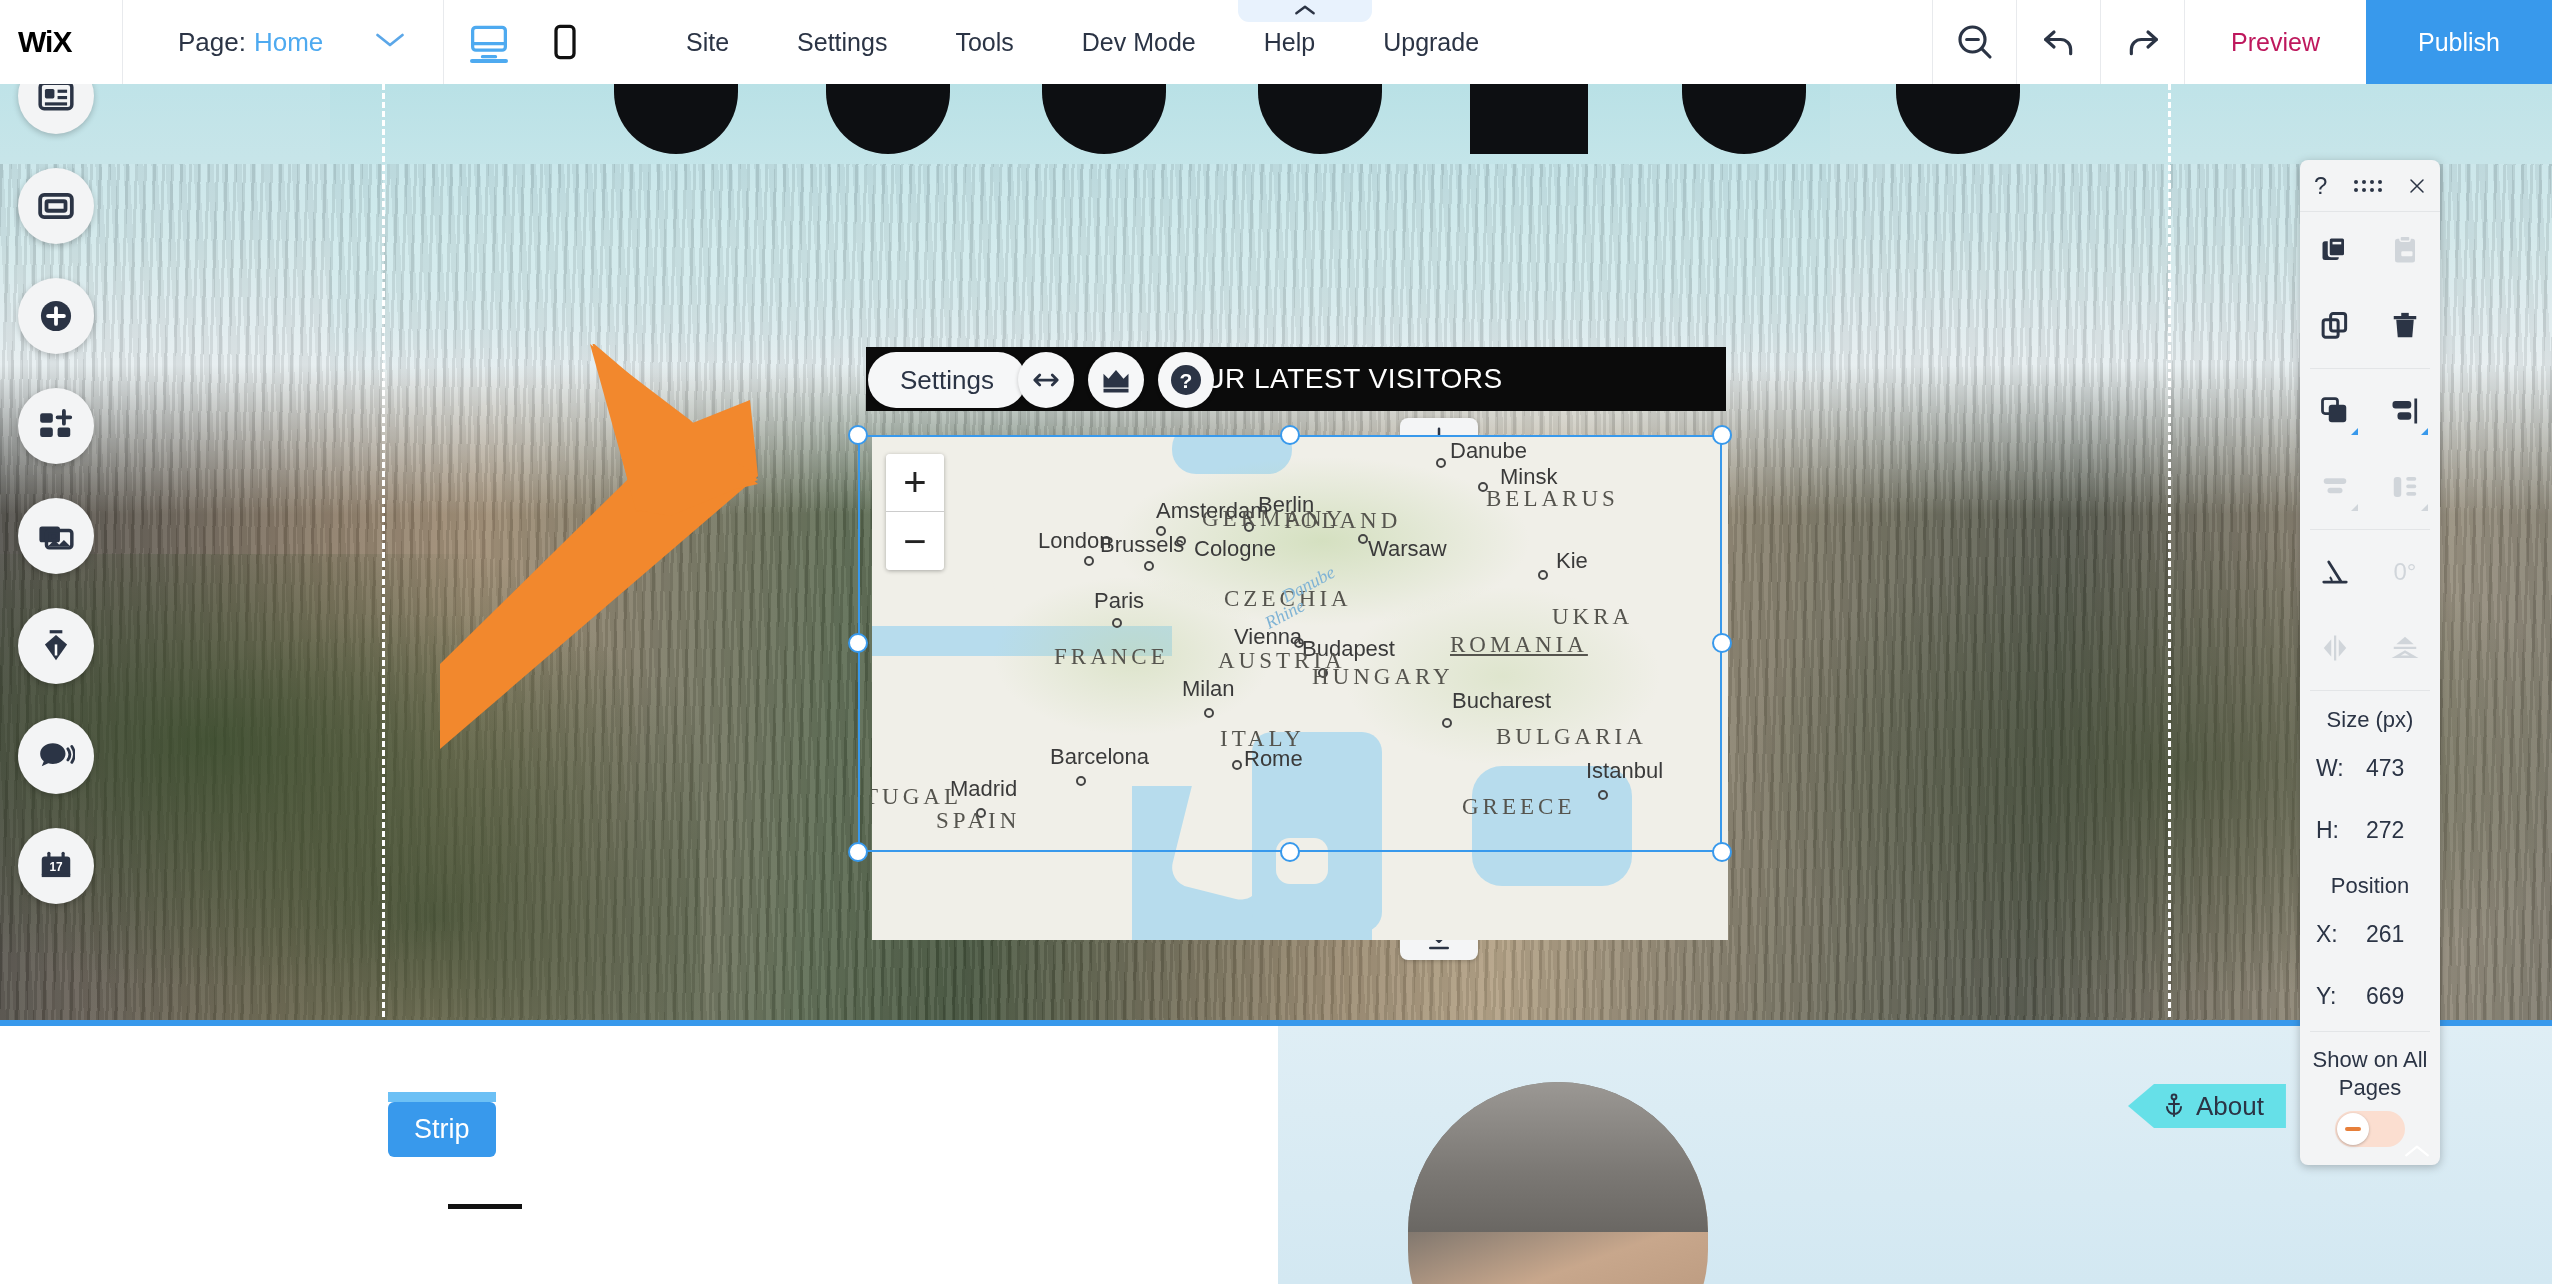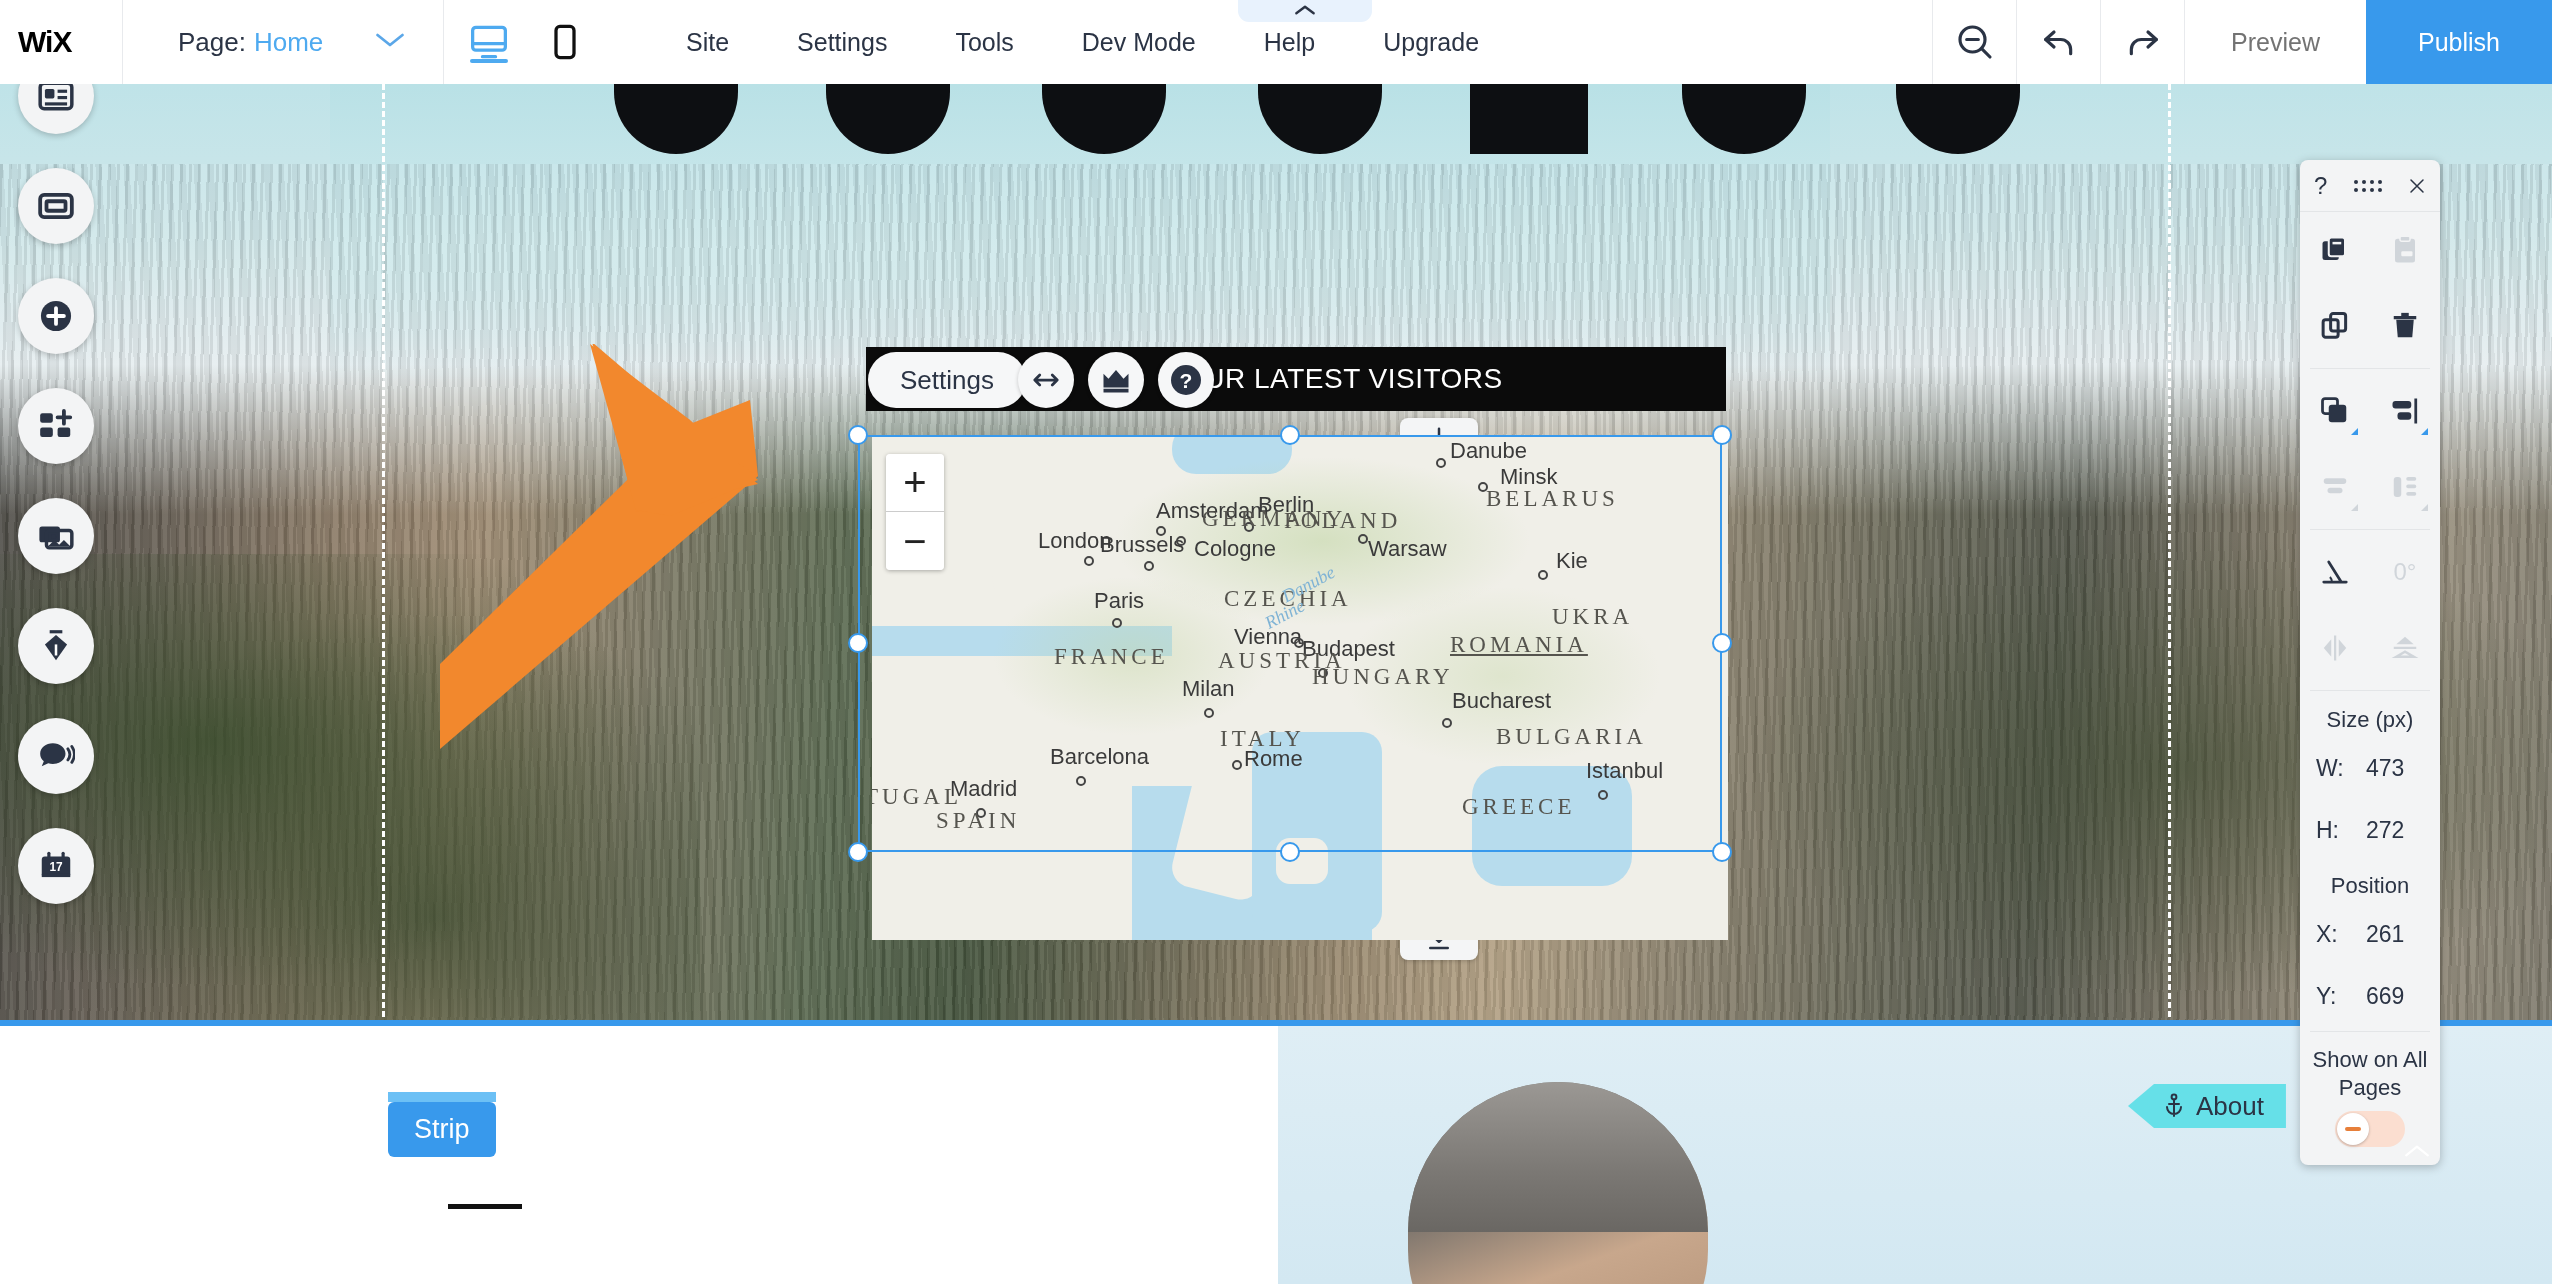--- a/index.html
+++ b/index.html
@@ -31,21 +31,21 @@
   .vbtn.active::after {
     content:""; position:absolute; left: 4px; right: 4px; bottom: 2px; height: 4px; background:#4eaaf0; border-radius: 2px;
   }
   .tb-menus { display: flex; align-items: center; height: 84px; margin-left: 42px; }
   .mitem { font-size: 25px; color: #2b3445; padding: 0 34px; height: 84px; line-height: 84px; cursor: pointer; white-space: nowrap; }
   .tb-spacer { flex: 1; }
   .tb-right { display: flex; align-items: center; height: 84px; }
   .rbtn { width: 84px; height: 84px; display: flex; align-items: center; justify-content: center; cursor: pointer; border-left: 1px solid #e8eaed; }
   .rtext { height: 84px; line-height: 84px; padding: 0 46px; font-size: 25px; cursor: pointer; border-left: 1px solid #e8eaed; white-space: nowrap; }
   .rtext.saved { color: #9aa5b1; }
-  .rtext.preview { color: #737373; }
+  .rtext.preview { color: #be185d; }
   .publish {
     height: 84px; line-height: 84px; padding: 0 52px; font-size: 25px;
     background: #3899ec; color: #fff; cursor: pointer; white-space: nowrap;
   }
   .collapse-tab {
     position: absolute; left: 1238px; top: 0; width: 134px; height: 22px;
     background: #e8f2fd; border-bottom-left-radius: 11px; border-bottom-right-radius: 11px;
     display: flex; align-items: flex-start; justify-content: center; cursor: pointer; z-index: 61;
   }
   .collapse-tab svg { margin-top: 2px; }

